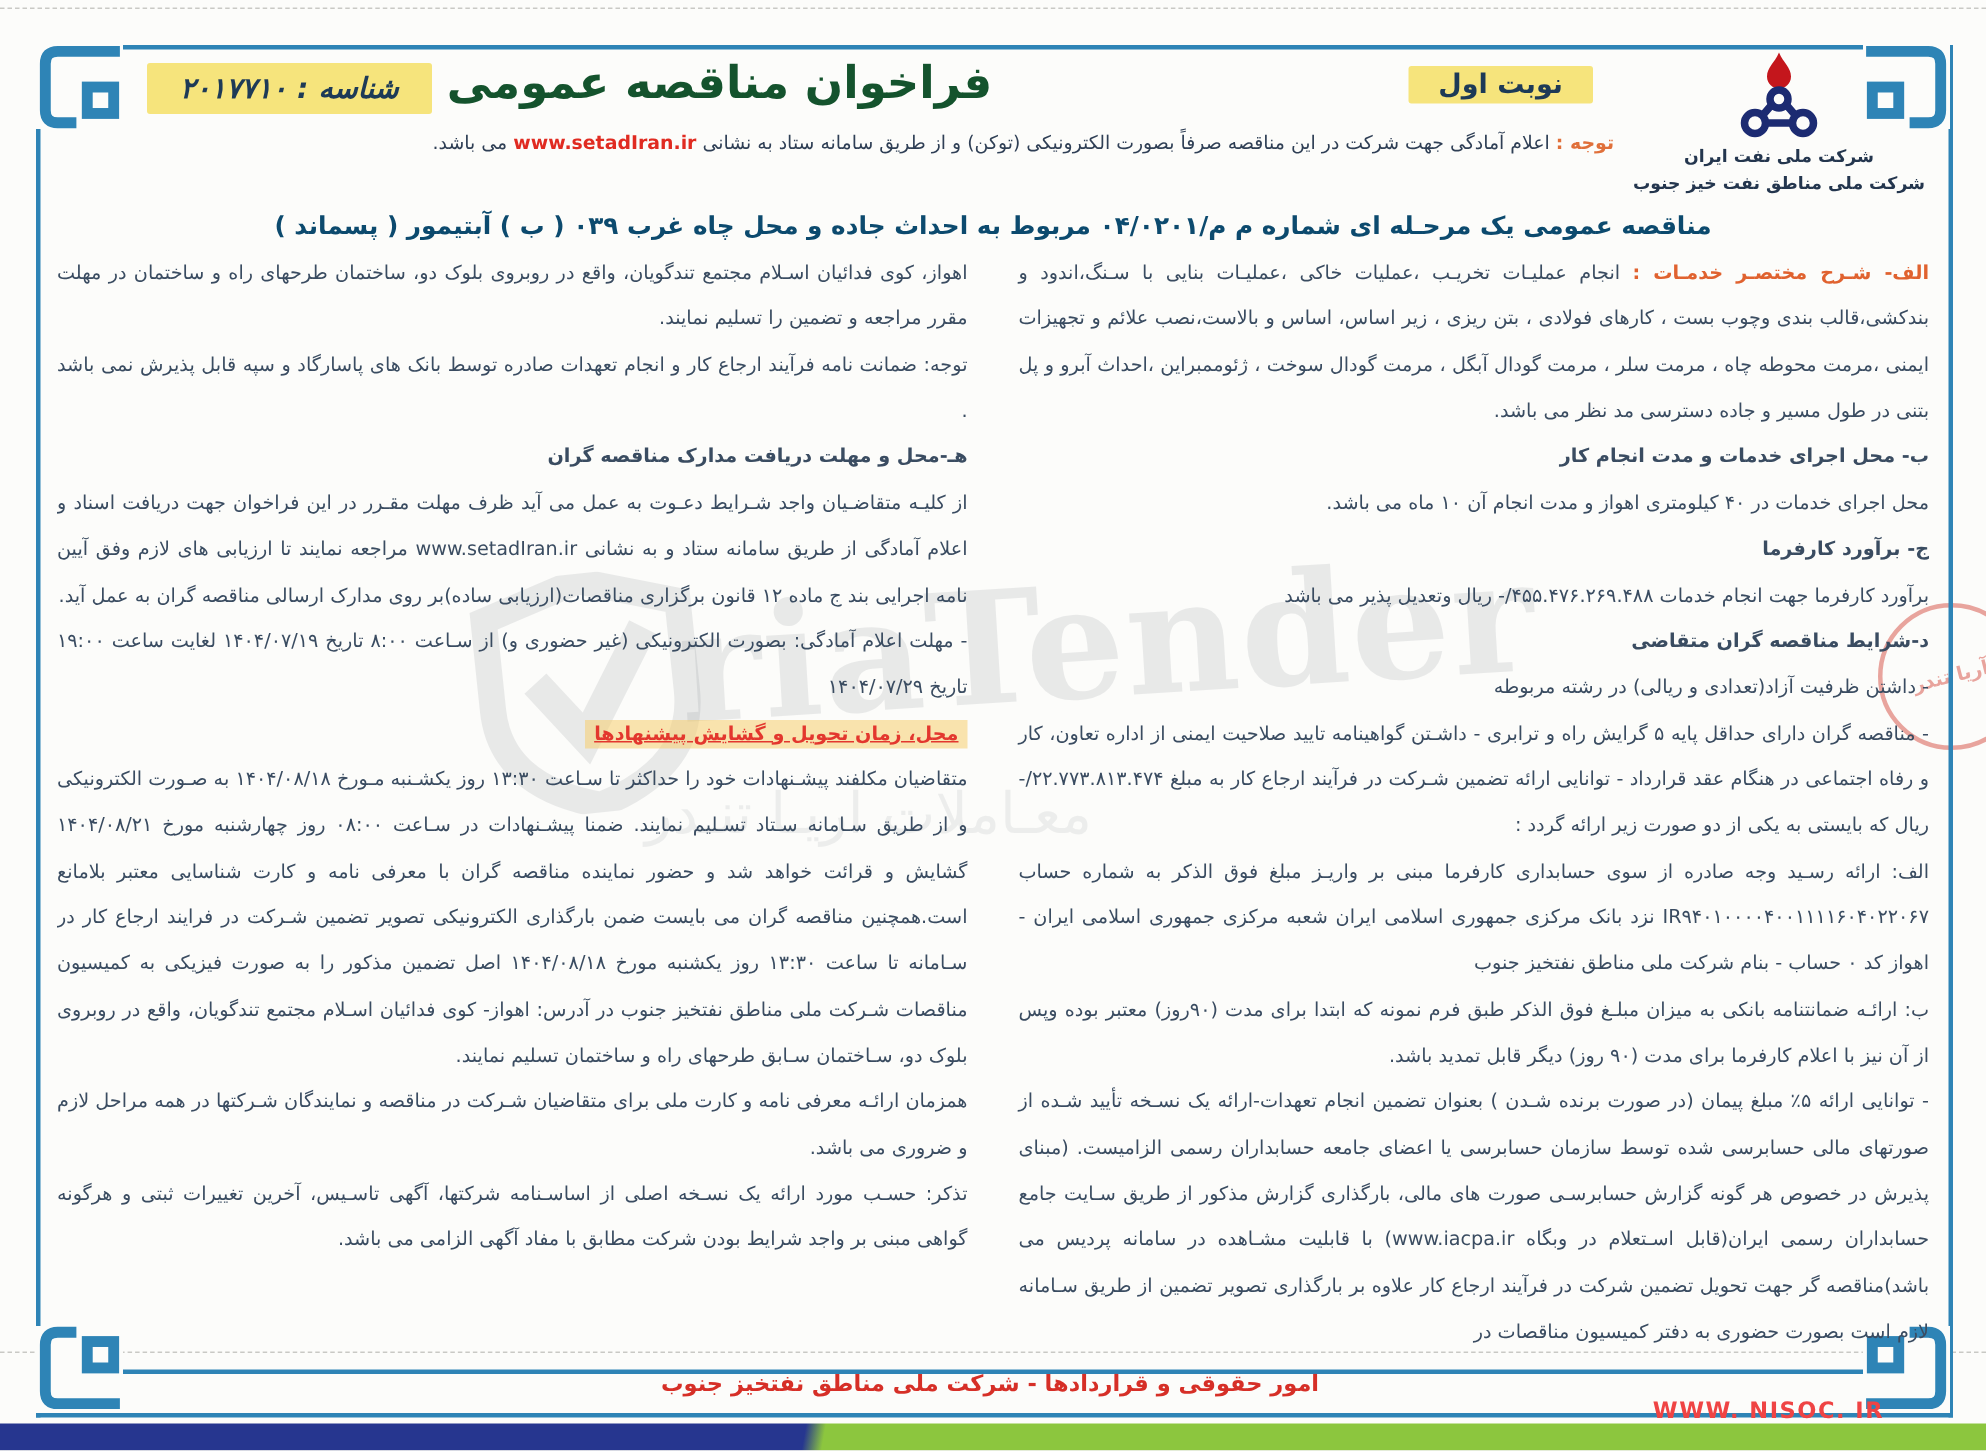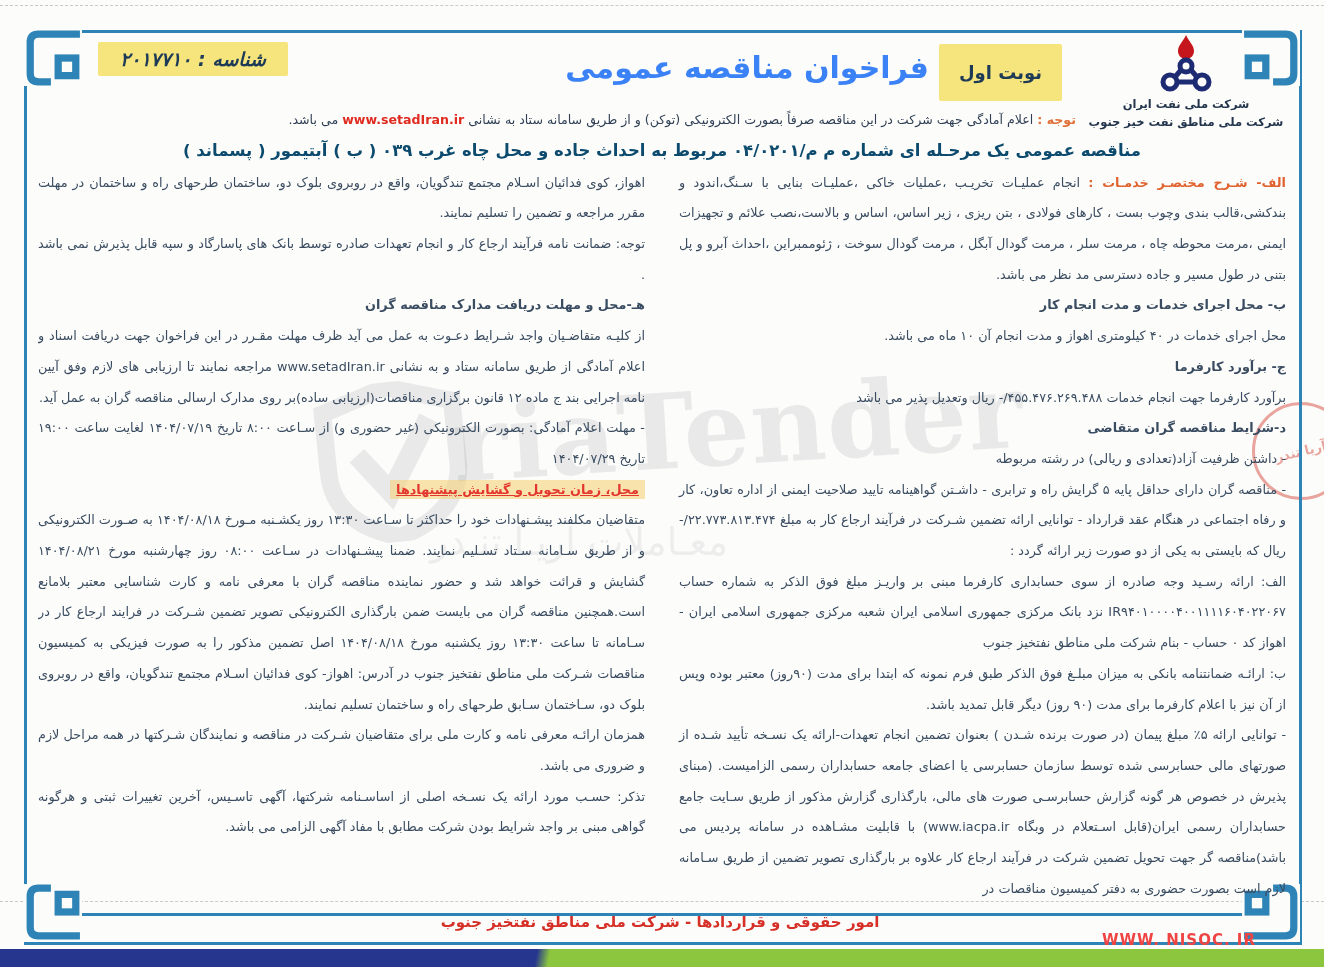--- a/index.html
+++ b/index.html
@@ -30,23 +30,23 @@
   .wm-stamp span{color:#d03a2e;font-size:13px;font-weight:bold;transform:rotate(-14deg);}
   
   .content{position:absolute;z-index:2;right:38px;left:38px;top:34px;}
   .head{display:flex;align-items:flex-start;}
   .logo-wrap{width:200px;text-align:center;flex:0 0 auto;}
   .logo-wrap svg{display:block;margin:0 auto;}
   .org{font-size:11.5px;font-weight:bold;color:#24364e;line-height:1.55;}
   .head-mid{flex:1;}
   .head-row{display:flex;align-items:flex-start;}
   .badge{background:#f6e47c;color:#1d3a57;font-weight:bold;border-radius:2px;white-space:nowrap;}
-  .nobat{font-size:18px;padding:18px 20px;margin:10px 24px 0 10px;}
+  .nobat{font-size:18px;padding:2px 20px;margin:10px 24px 0 10px;}
   .shenaseh{font-size:19px;padding:6px 22px;margin:8px 10px 0 60px;letter-spacing:1px;font-style:italic;}
-  .main-title{flex:1;text-align:right;color:#3b82f6;font-size:30px;font-weight:bold;margin-top:16px;
+  .main-title{flex:1;text-align:left;color:#14532d;font-size:30px;font-weight:bold;margin-top:4px;
               letter-spacing:1px;}
   .notice{margin:8px 10px 0 0;font-size:12.6px;color:#2f3f55;line-height:1.7;}
   .notice .lbl{color:#e0703a;font-weight:bold;}
   .notice .url{color:#e02b21;font-weight:bold;direction:ltr;unicode-bidi:embed;}
   .subject{text-align:center;font-weight:bold;color:#0c4a6e;font-size:16.5px;margin-top:9px;}
   .cols{display:flex;gap:34px;margin-top:8px;height:742px;overflow:hidden;}
   .col{flex:1;min-width:0;}
   .col p{margin:0;font-size:12.8px;line-height:2.4;color:#3a4c61;text-align:justify;}
   .h-or{color:#e0622f;font-weight:bold;}
   .hl-red{color:#e3372e;font-weight:bold;background:rgba(246,205,110,.55);padding:2px 6px;text-decoration:underline;}

